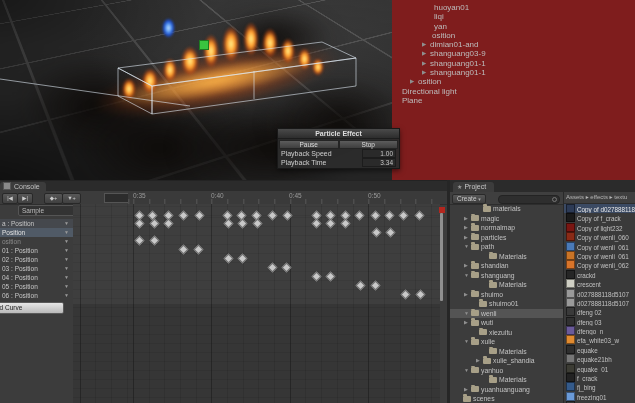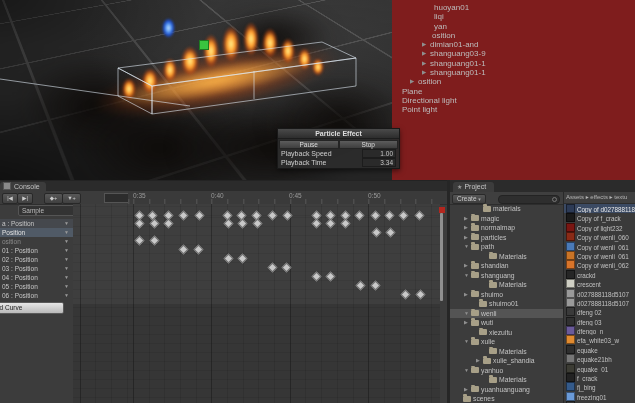--- a/index.html
+++ b/index.html
@@ -148,23 +148,22 @@
     <div style="padding-top:3px;">
         <div class="hrow" style="padding-left: 42px;"><span>huoyan01</span></div>
         <div class="hrow" style="padding-left: 42px;"><span>liqi</span></div>
         <div class="hrow" style="padding-left: 42px;"><span>yan</span></div>
         <div class="hrow" style="padding-left: 40px;"><span>osition</span></div>
         <div class="hrow" style="padding-left: 30px;"><span class="arr">▶</span><span>dimian01-and</span></div>
         <div class="hrow" style="padding-left: 30px;"><span class="arr">▶</span><span>shanguang03-9</span></div>
         <div class="hrow" style="padding-left: 30px;"><span class="arr">▶</span><span>shanguang01-1</span></div>
         <div class="hrow" style="padding-left: 30px;"><span class="arr">▶</span><span>shanguang01-1</span></div>
         <div class="hrow" style="padding-left: 18px;"><span class="arr">▶</span><span>osition</span></div>
+        <div class="hrow" style="padding-left: 10px;"><span>Directional light</span></div>
         <div class="hrow" style="padding-left: 10px;"><span>Plane</span></div>
-        <div class="hrow" style="padding-left: 10px;"><span>Directional light</span></div>
-        <div class="hrow" style="padding-left: 10px;"><span>Point light</span></div>
       </div>
   </div>
 
   <div id="pfx">
     <div class="title">Particle Effect</div>
     <div class="btns">
       <div class="btn">Pause</div>
       <div class="btn">Stop</div>
     </div>
     <div class="row">

